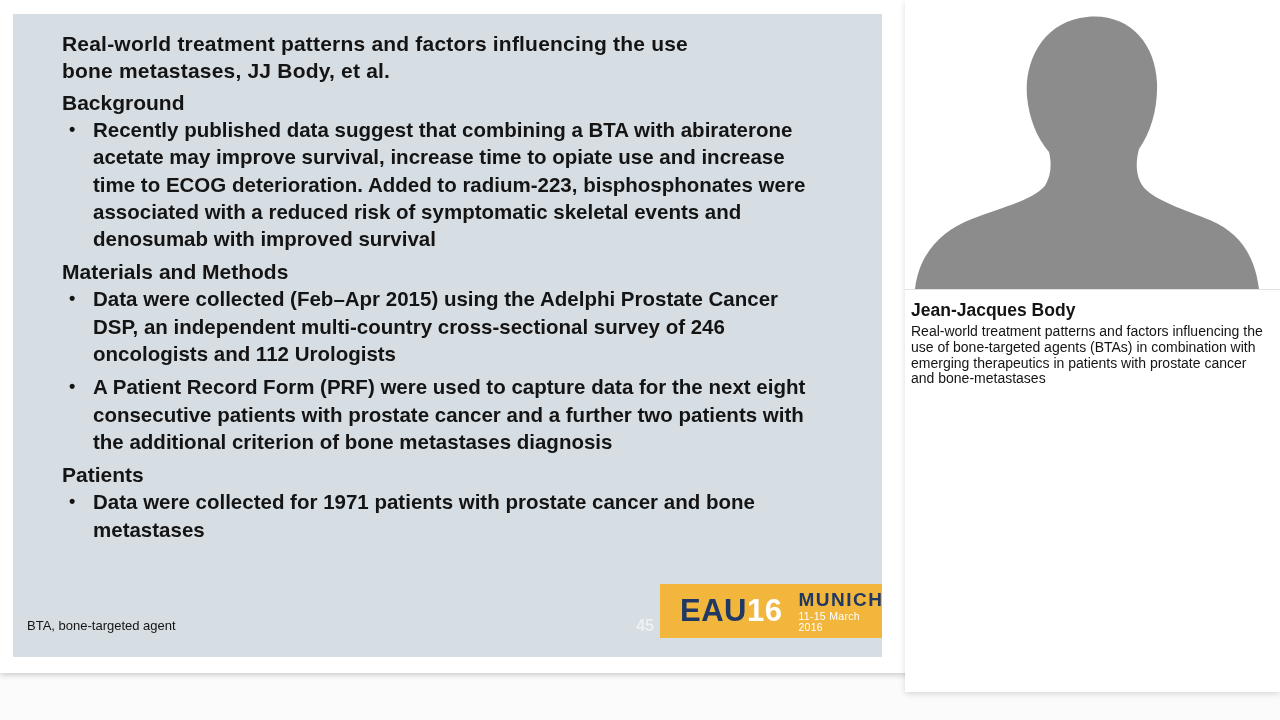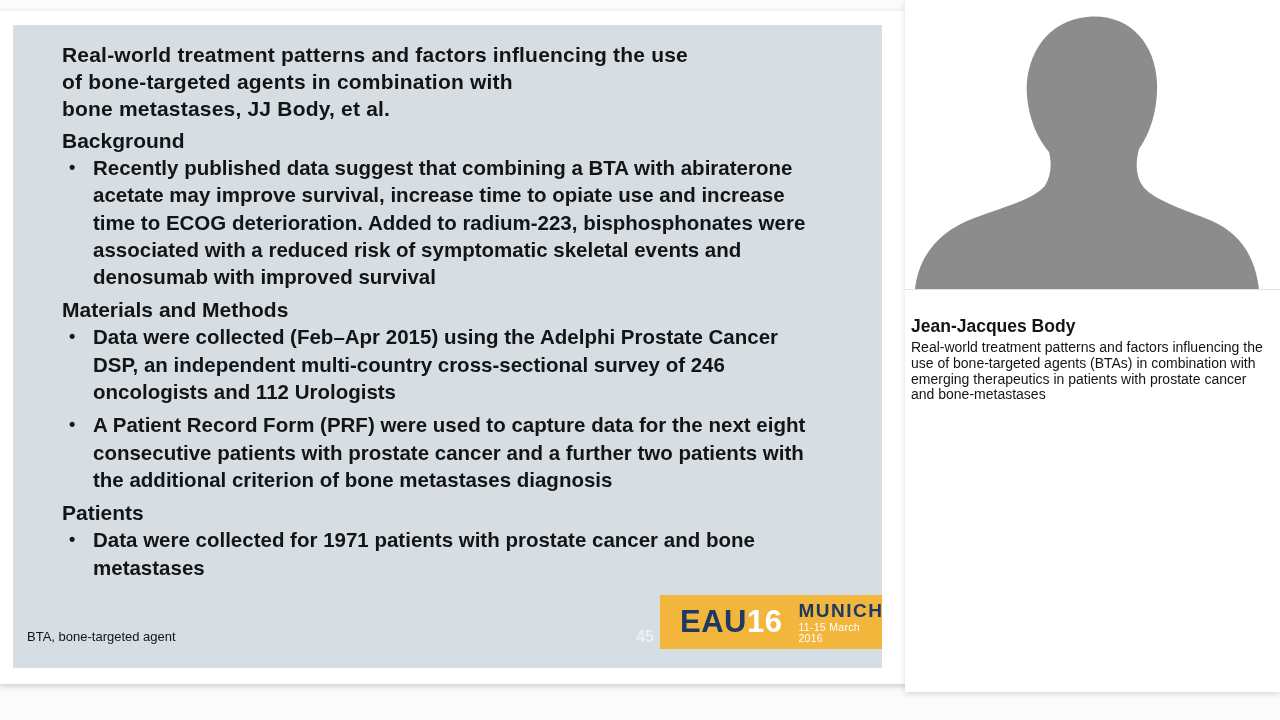--- a/index.html
+++ b/index.html
@@ -13,21 +13,21 @@
   html,body{margin:0;padding:0;}
   body{
     width:1280px;height:720px;position:relative;overflow:hidden;
     background:#fbfbfc;
     font-family:"Liberation Sans", sans-serif;
     color:var(--text);
   }
 
   
   .slide-card{
-    position:absolute;left:0;top:11px;width:1022px;height:673px;
+    position:absolute;left:0;top:0;width:1022px;height:673px;
     background:#ffffff;
     box-shadow:0 2px 6px rgba(0,0,0,0.20);
   }
   .slide{
     position:absolute;left:13px;top:14px;width:869px;height:643px;
     background:var(--slide-bg);
   }
   .slide-text{position:absolute;left:49px;top:16px;right:36px;}
   .title-line{
     font-size:21px;font-weight:bold;line-height:27px;white-space:nowrap;
@@ -82,36 +82,35 @@
     background:#ffffff;
     box-shadow:0 2px 6px rgba(0,0,0,0.14);
   }
   .photo{
     position:relative;width:100%;height:290px;background:#ffffff;
     border-bottom:1px solid #e2e2e2;overflow:hidden;
   }
   .photo svg{position:absolute;left:0;bottom:0;}
   .speaker-info{padding:10px 10px 0 6px;}
   .speaker-name{
-    font-size:17.5px;font-weight:bold;line-height:20px;margin:16px 0 4px 0;
+    font-size:17.5px;font-weight:bold;line-height:20px;margin:0 0 4px 0;
   }
   .speaker-desc{
     font-size:14px;line-height:15.8px;width:354px;
   }
 </style>
 </head>
 <body>
 
 <div class="slide-card">
   <div class="slide">
     <div class="slide-text">
 
       <div>
         <div class="title-line">Real-world treatment patterns and factors influencing the use</div>
-        <div class="title-line">of bone-targeted agents in combination with</div>
         <div class="title-line">bone metastases, JJ Body, et al.</div>
       </div>
 
       <div class="section-heading">Background</div>
       <ul class="bullets">
         <li>Recently published data suggest that combining a BTA with abiraterone acetate may improve survival, increase time to opiate use and increase time to ECOG deterioration. Added to radium-223, bisphosphonates were associated with a reduced risk of symptomatic skeletal events and denosumab with improved survival</li>
       </ul>
 
       <div class="section-heading">Materials and Methods</div>
       <ul class="bullets">

